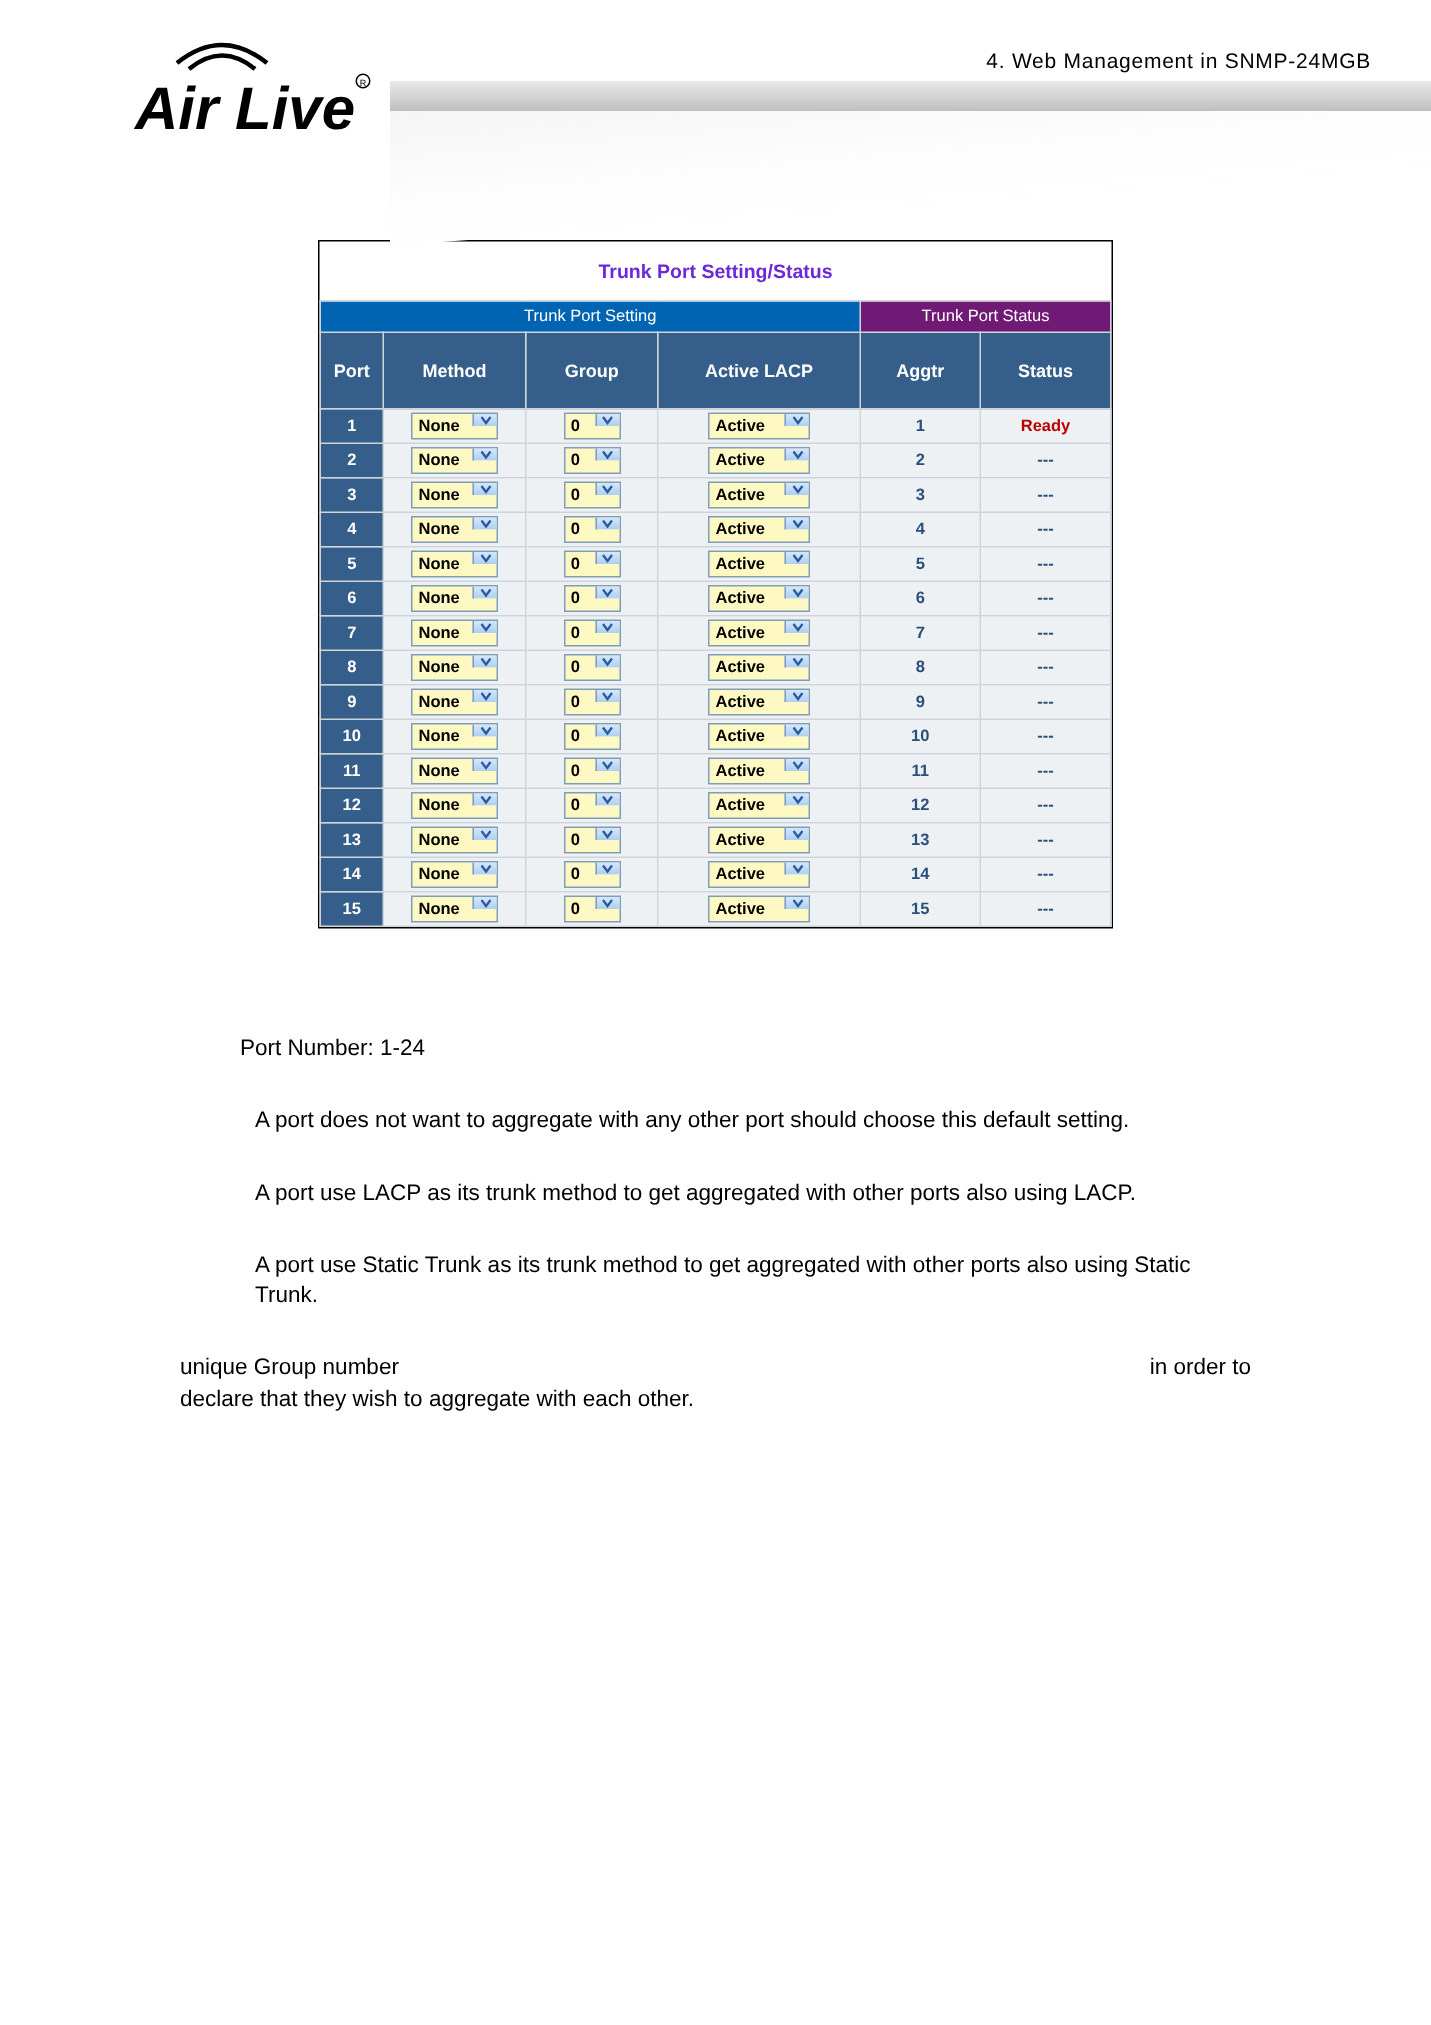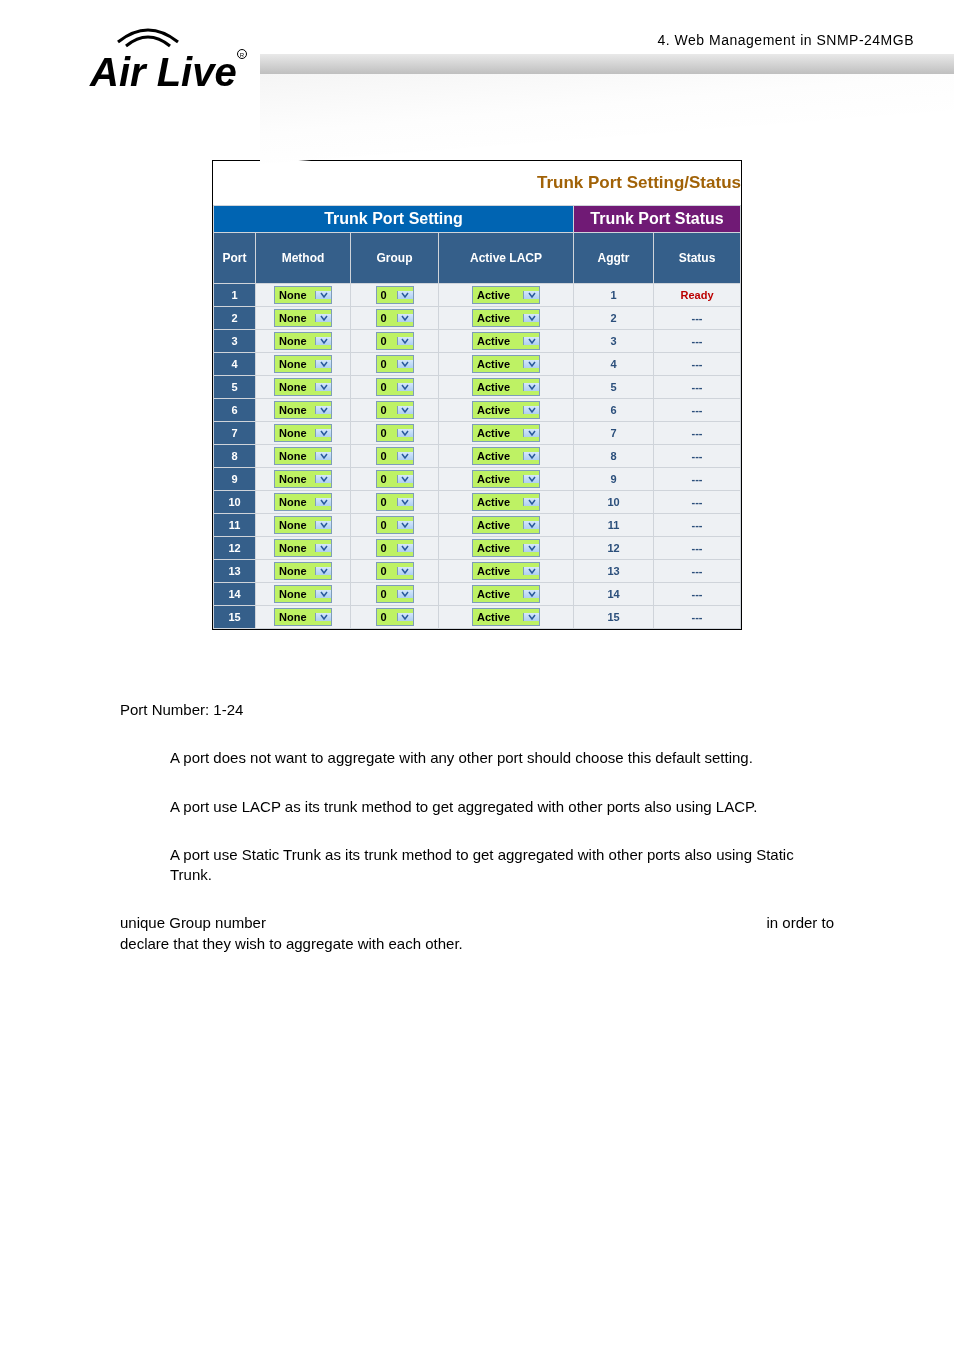--- a/index.html
+++ b/index.html
@@ -50,39 +50,39 @@
 
   
   .panel {
     margin: 40px auto 0 auto;
     width: 530px;
     border: 1px solid #000;
     background: #fff;
     font-family: Verdana, Arial, sans-serif;
   }
   .panel-title {
-    font-size: 17px;
+    font-size: 13px;
     font-weight: bold;
-    text-align: right;
+    text-align: center;
     padding: 12px 0 12px 0;
-    color: #a16207;
+    color: #6d28d9;
   }
   table.trunk {
     width: 100%;
     border-collapse: collapse;
     table-layout: fixed;
   }
   table.trunk th, table.trunk td {
     border: 1px solid #cfd4da;
   }
   th.section {
     background: #0064b2;
     color: #fff;
-    font-weight: bold;
-    font-size: 16px;
+    font-weight: normal;
+    font-size: 11px;
     padding: 4px 6px;
     text-align: center;
     white-space: nowrap;
   }
   th.section.status { background: #701a75; }
   th.col {
     background: #355f8a;
     color: #fff;
     font-size: 12px;
     font-weight: bold;
@@ -106,23 +106,23 @@
     padding: 2px;
     vertical-align: middle;
   }
   td.cell.aggtr { color: #2b4f7b; font-weight: bold; }
   td.cell.status { color: #2b4f7b; font-weight: bold; }
   td.cell.status.ready { color: #b00; font-weight: bold; }
 
   
   .dd {
     display: inline-flex;
-    align-items: center;
+    align-items: flex-start;
     border: 1px solid #7e9db9;
-    background: #bef264;
+    background: #fef9c3;
     height: 18px;
     line-height: 16px;
     font-size: 11px;
     font-weight: bold;
     color: #000;
   }
   .dd .val {
     padding: 0 4px 0 4px;
     text-align: left;
     display: inline-block;
@@ -139,21 +139,21 @@
     justify-content: center;
   }
 
   
   .copy {
     margin: 70px 120px 0 120px;
     font-size: 15px;
     line-height: 1.35;
     color: #000;
   }
-  .copy p { margin-bottom: 28px; }
+  .copy p { margin-bottom: 28px; margin-left: 40px; }
   .copy .indent { margin-left: 50px; margin-right: 20px; }
   .copy .group-line {
     display: flex;
     justify-content: space-between;
   }
 </style>
 </head>
 <body>
 
 <div class="page-header">

